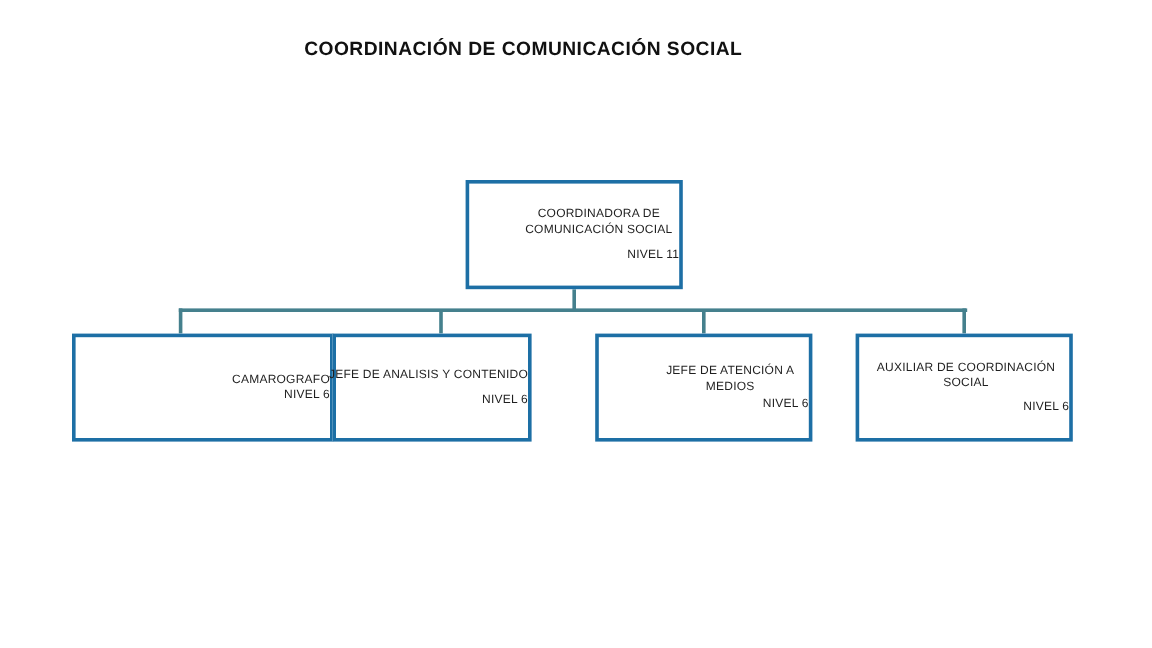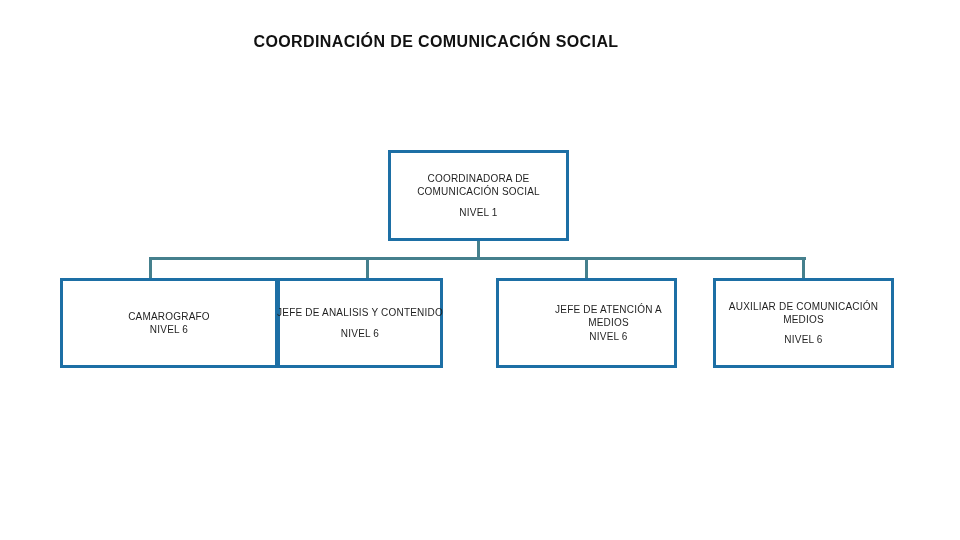--- a/index.html
+++ b/index.html
@@ -27,21 +27,21 @@
     letter-spacing: 0.4px;
     color: #111111;
   }
   .node {
     position: absolute;
     box-sizing: border-box;
     border: 3px solid #1d6fa5;
     background: #ffffff;
     display: flex;
     flex-direction: column;
-    align-items: center;
+    align-items: flex-end;
     justify-content: center;
     text-align: center;
     font-size: 10px;
     line-height: 1.32;
     letter-spacing: 0.2px;
     color: #1f1f1f;
   }
   .node-root { left: 388px; top: 150px; width: 181px; height: 91px; }
   .node-c1   { left: 60px;  top: 278px; width: 218px; height: 90px; }
   .node-c2   { left: 277px; top: 278px; width: 166px; height: 90px; }
@@ -72,36 +72,36 @@
 
   <div class="connector conn-stub"></div>
   <div class="connector conn-hbar"></div>
   <div class="connector conn-drop1"></div>
   <div class="connector conn-drop2"></div>
   <div class="connector conn-drop3"></div>
   <div class="connector conn-drop4"></div>
 
   <div class="node node-root">
     <div class="node-name">COORDINADORA DE COMUNICACIÓN SOCIAL</div>
-    <div class="node-level">NIVEL 1</div>
+    <div class="node-level">NIVEL 11</div>
   </div>
 
   <div class="node node-c1">
     <div class="node-name">CAMAROGRAFO</div>
     <div class="node-level tight">NIVEL 6</div>
   </div>
 
   <div class="node node-c2">
     <div class="node-name">JEFE DE ANALISIS Y CONTENIDO</div>
     <div class="node-level">NIVEL 6</div>
   </div>
 
   <div class="node node-c3">
     <div class="node-name">JEFE DE ATENCIÓN A MEDIOS</div>
     <div class="node-level tight">NIVEL 6</div>
   </div>
 
   <div class="node node-c4">
-    <div class="node-name">AUXILIAR DE COMUNICACIÓN MEDIOS</div>
+    <div class="node-name">AUXILIAR DE COORDINACIÓN SOCIAL</div>
     <div class="node-level">NIVEL 6</div>
   </div>
 
 </div>
 
 </body></html>

